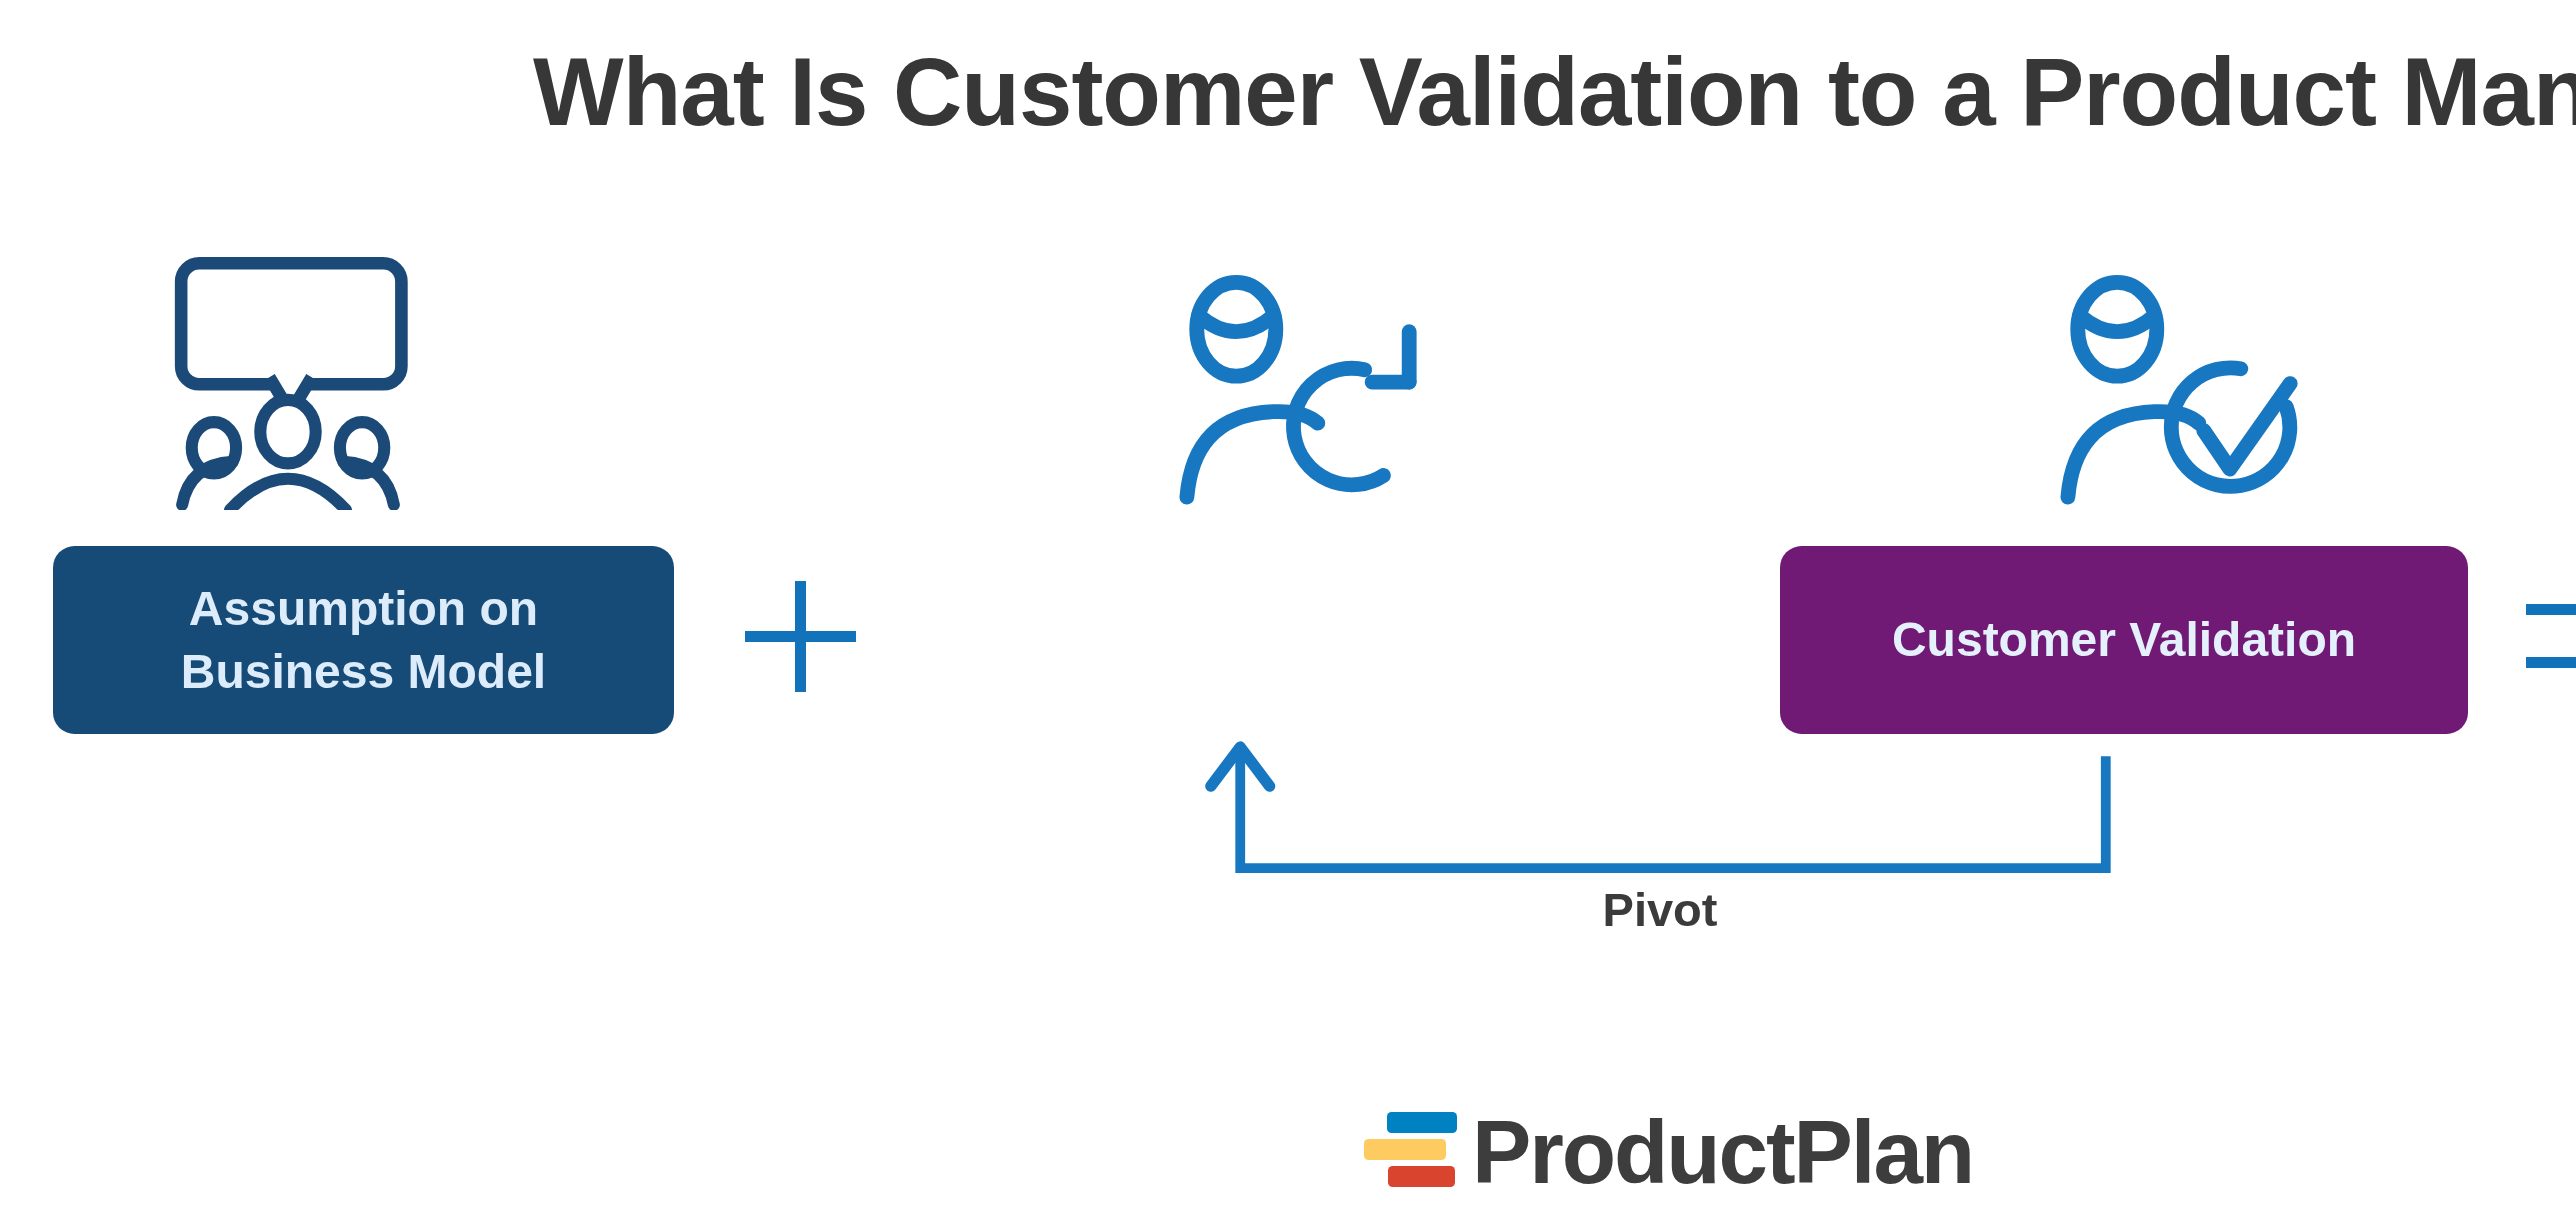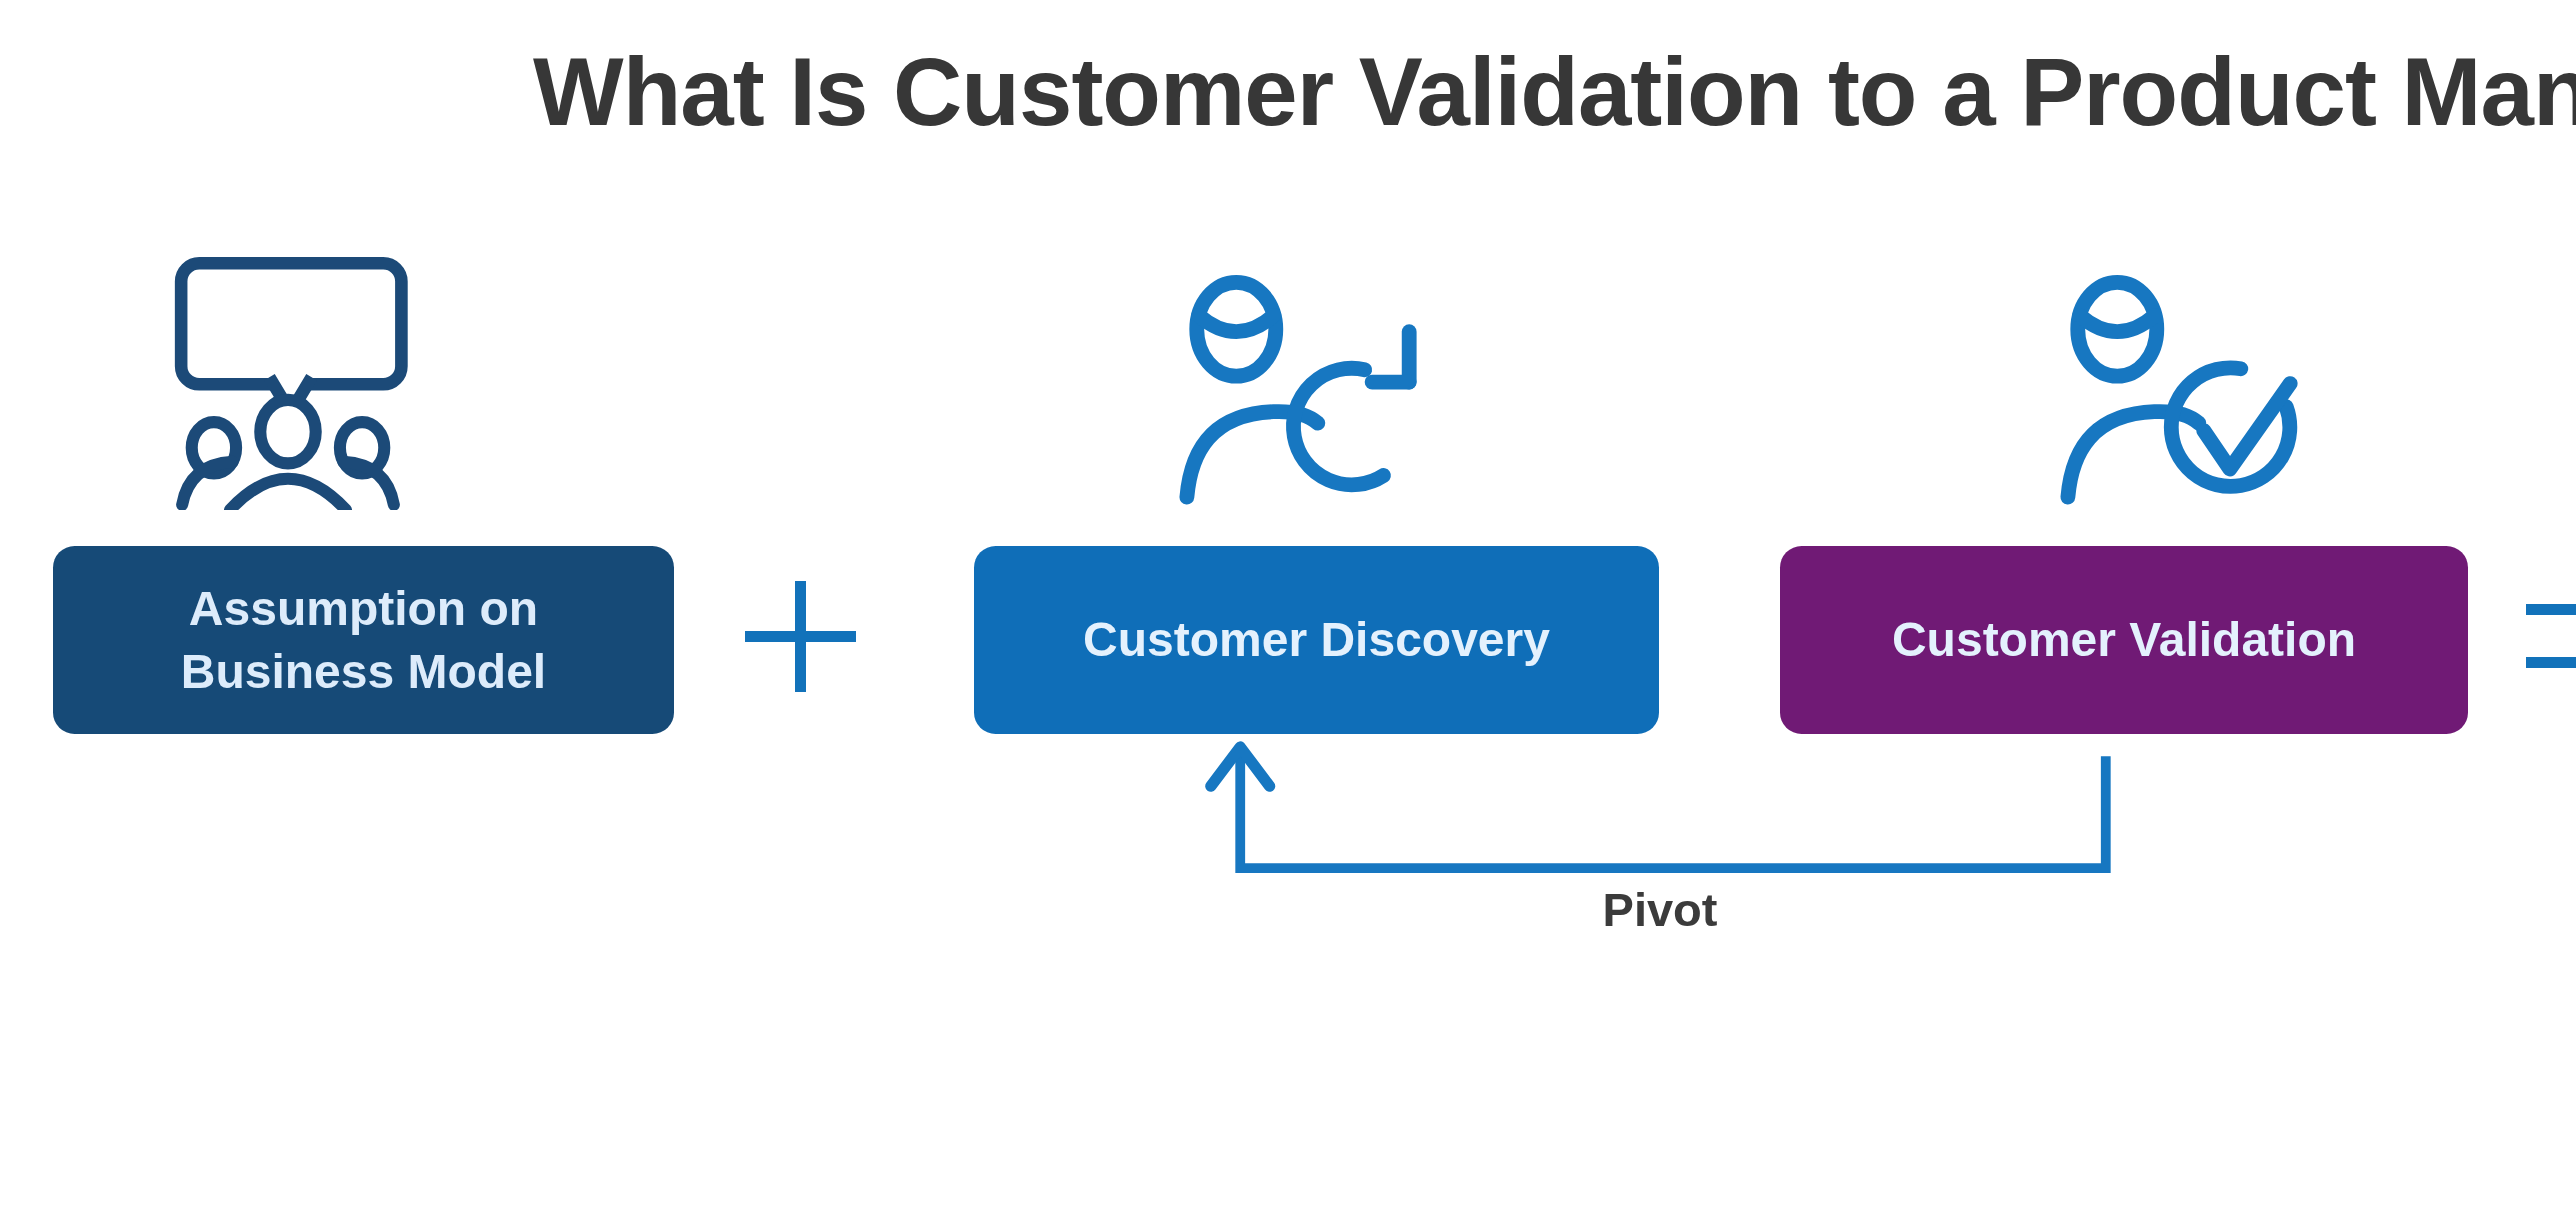--- a/index.html
+++ b/index.html
@@ -87,34 +87,37 @@
 
   <div class="box box-navy">
     <span class="box-label">Assumption on Business Model</span>
   </div>
 
   <div class="op plus">
     <div class="bar h"></div>
     <div class="bar v"></div>
   </div>
 
-  <div class="box box-blue-1">
-    <span class="box-label">Customer Discovery</span>
-  </div>
 
   <div class="box box-blue-2">
     <span class="box-label">Customer Validation</span>
   </div>
 
   <div class="op equals">
     <div class="bar b1"></div>
     <div class="bar b2"></div>
   </div>
 
   <svg class="pivot-svg" viewBox="0 0 6560 2368">
     <path d="M4087,1468 L4087,1685 L2407,1685 L2407,1455" fill="none" stroke="#1777c1" stroke-width="19"></path>
     <path d="M2350,1526 L2407,1450 L2464,1526" fill="none" stroke="#1777c1" stroke-width="22" stroke-linecap="round" stroke-linejoin="round"></path>
   </svg>
   <div class="pivot-label">Pivot</div>
 
+  <div class="logo">
+    <div class="bar bar-blue"></div>
+    <div class="bar bar-yellow"></div>
+    <div class="bar bar-red"></div>
+    <div class="brand">ProductPlan</div>
+  </div>
 
 </div>
 
 
 </body></html>

